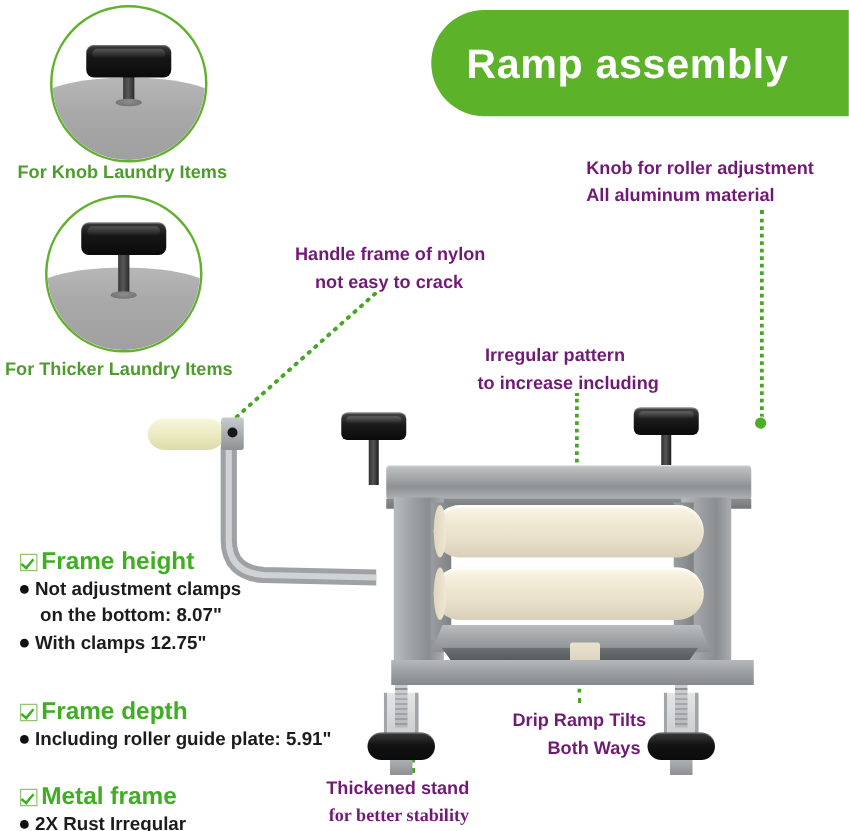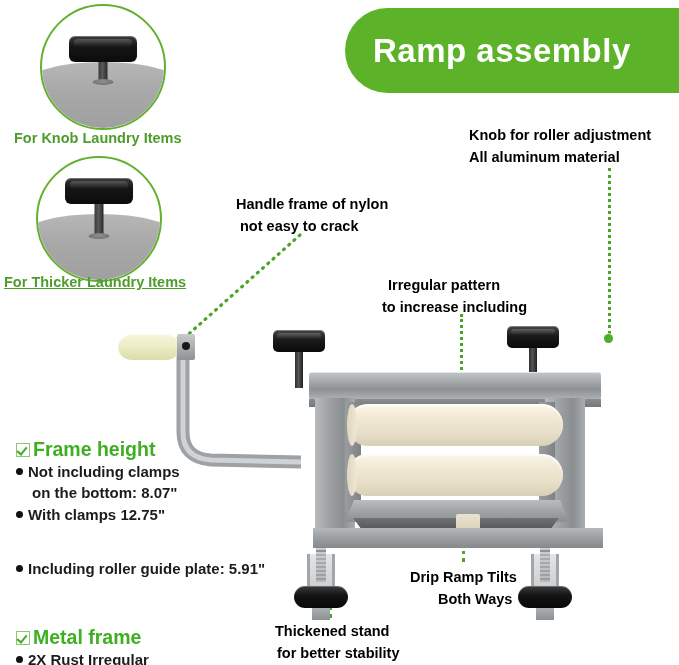--- a/index.html
+++ b/index.html
@@ -60,36 +60,36 @@
   #inset-thin .cap{bottom:66px;}
   #inset-thick{left:36px;top:156px;}
   #inset-thick .stem{height:34px;bottom:44px;}
   #inset-thick .cap{bottom:76px;}
 
   .inset-caption{
     position:absolute;font-size:14.5px;font-weight:bold;color:#4e9c2c;
     white-space:nowrap;
   }
   #cap-thin{left:14px;top:130px;}
-  #cap-thick{left:4px;top:274px;text-decoration:underline;}
+  #cap-thick{left:4px;top:288px;}
 
   
   .anno{
-    position:absolute;color:#000000;font-weight:bold;font-size:14.5px;
+    position:absolute;color:#701a75;font-weight:bold;font-size:14.5px;
     line-height:1.55;white-space:nowrap;
   }
   #anno-knob{left:469px;top:124px;text-align:left;}
   #anno-handle{left:236px;top:193px;}
-  #anno-handle .l2{margin-left:4px;}
+  #anno-handle .l2{margin-left:16px;}
   #anno-pattern{left:388px;top:274px;}
   #anno-pattern .l2{margin-left:-6px;}
   #anno-drip{left:410px;top:566px;}
   #anno-drip .l2{margin-left:28px;}
-  #anno-stand{left:275px;top:620px;}
-  #anno-stand .l2{margin-left:2px;}
+  #anno-stand{left:261px;top:620px;}
+  #anno-stand .l2{margin-left:2px;font-family:Liberation Serif, serif;}
 
   
   .spec{position:absolute;left:16px;margin-top:40px;}
   .spec-head{
     color:#3fae22;font-weight:bold;font-size:19.5px;
     display:flex;align-items:center;gap:3px;white-space:nowrap;
   }
   .check{
     display:inline-block;width:12px;height:12px;border:1.4px solid #8fc66e;
     position:relative;flex:0 0 auto;
@@ -300,30 +300,34 @@
     <div class="l2">for better stability</div>
   </div>
 
   <div class="spec" id="spec-height">
     <div class="spec-head">
       <span class="check"></span>
       <span>Frame height</span>
     </div>
     <div class="spec-item">
       <span class="dot"></span>
-      <span>Not including clamps</span>
+      <span>Not adjustment clamps</span>
     </div>
     <div class="spec-sub">on the bottom: 8.07"</div>
     <div class="spec-item">
       <span class="dot"></span>
       <span>With clamps 12.75"</span>
     </div>
   </div>
 
   <div class="spec" id="spec-depth">
+    <div class="spec-head">
+      <span class="check"></span>
+      <span>Frame depth</span>
+    </div>
     <div class="spec-item">
       <span class="dot"></span>
       <span>Including roller guide plate: 5.91"</span>
     </div>
   </div>
 
   <div class="spec" id="spec-metal">
     <div class="spec-head">
       <span class="check"></span>
       <span>Metal frame</span>

